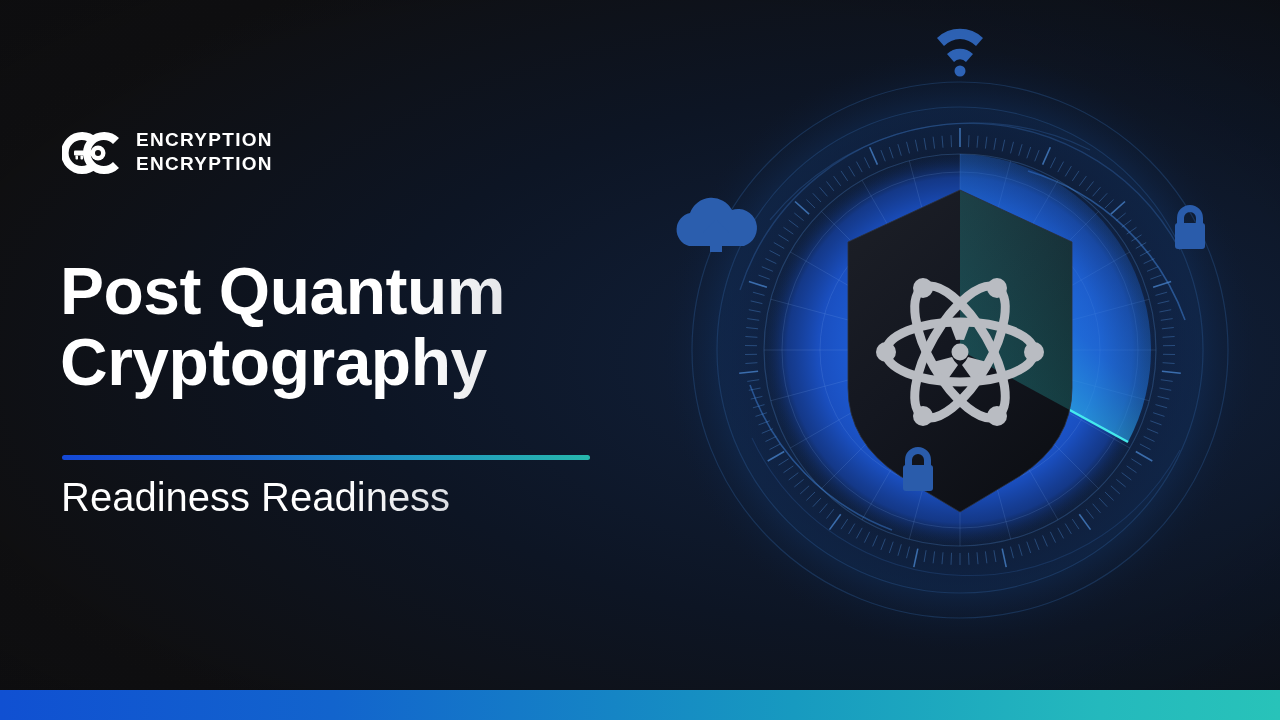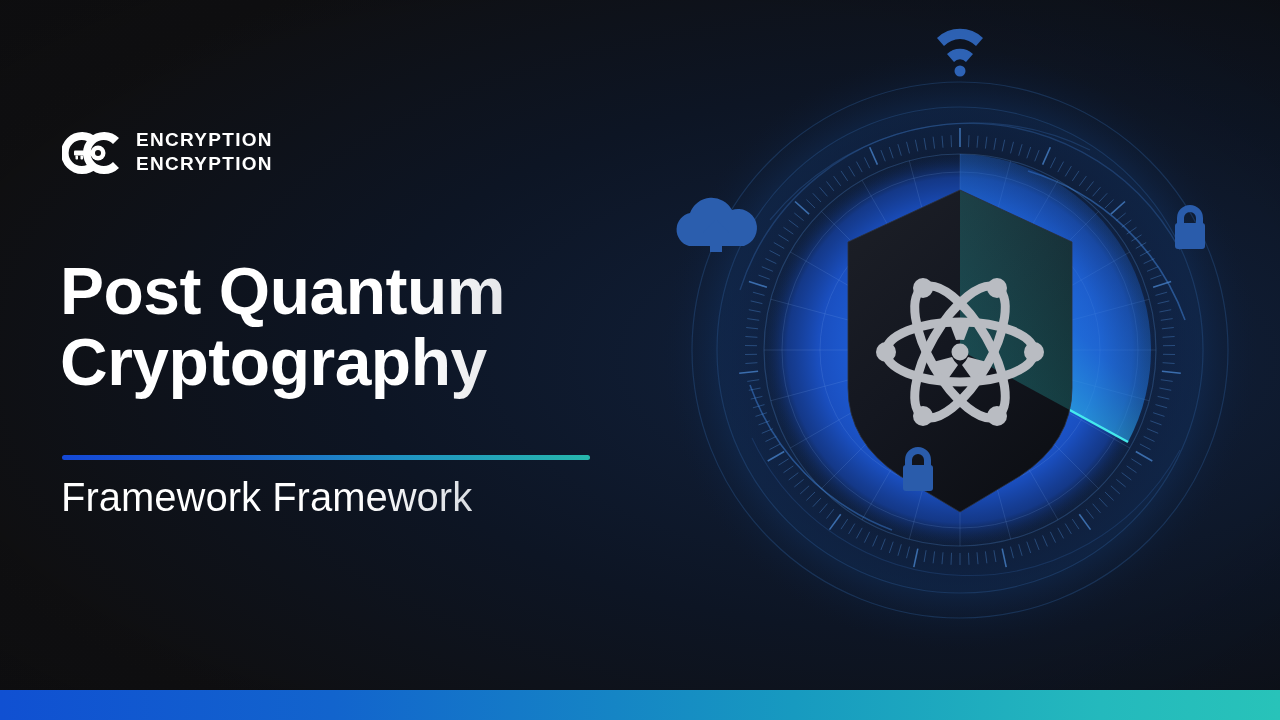--- a/index.html
+++ b/index.html
@@ -468,17 +468,17 @@
       </div>
     </div>
 
     <div class="headline">
       <span class="headline-line">Post Quantum</span>
       <span class="headline-line">Cryptography</span>
     </div>
 
     <div class="divider"></div>
 
-    <div class="subhead">Framework Framework</div>
+    <div class="subhead">Readiness Readiness</div>
   </div>
 
   <div class="bottom-bar"></div>
 </div>
 
 </body></html>

